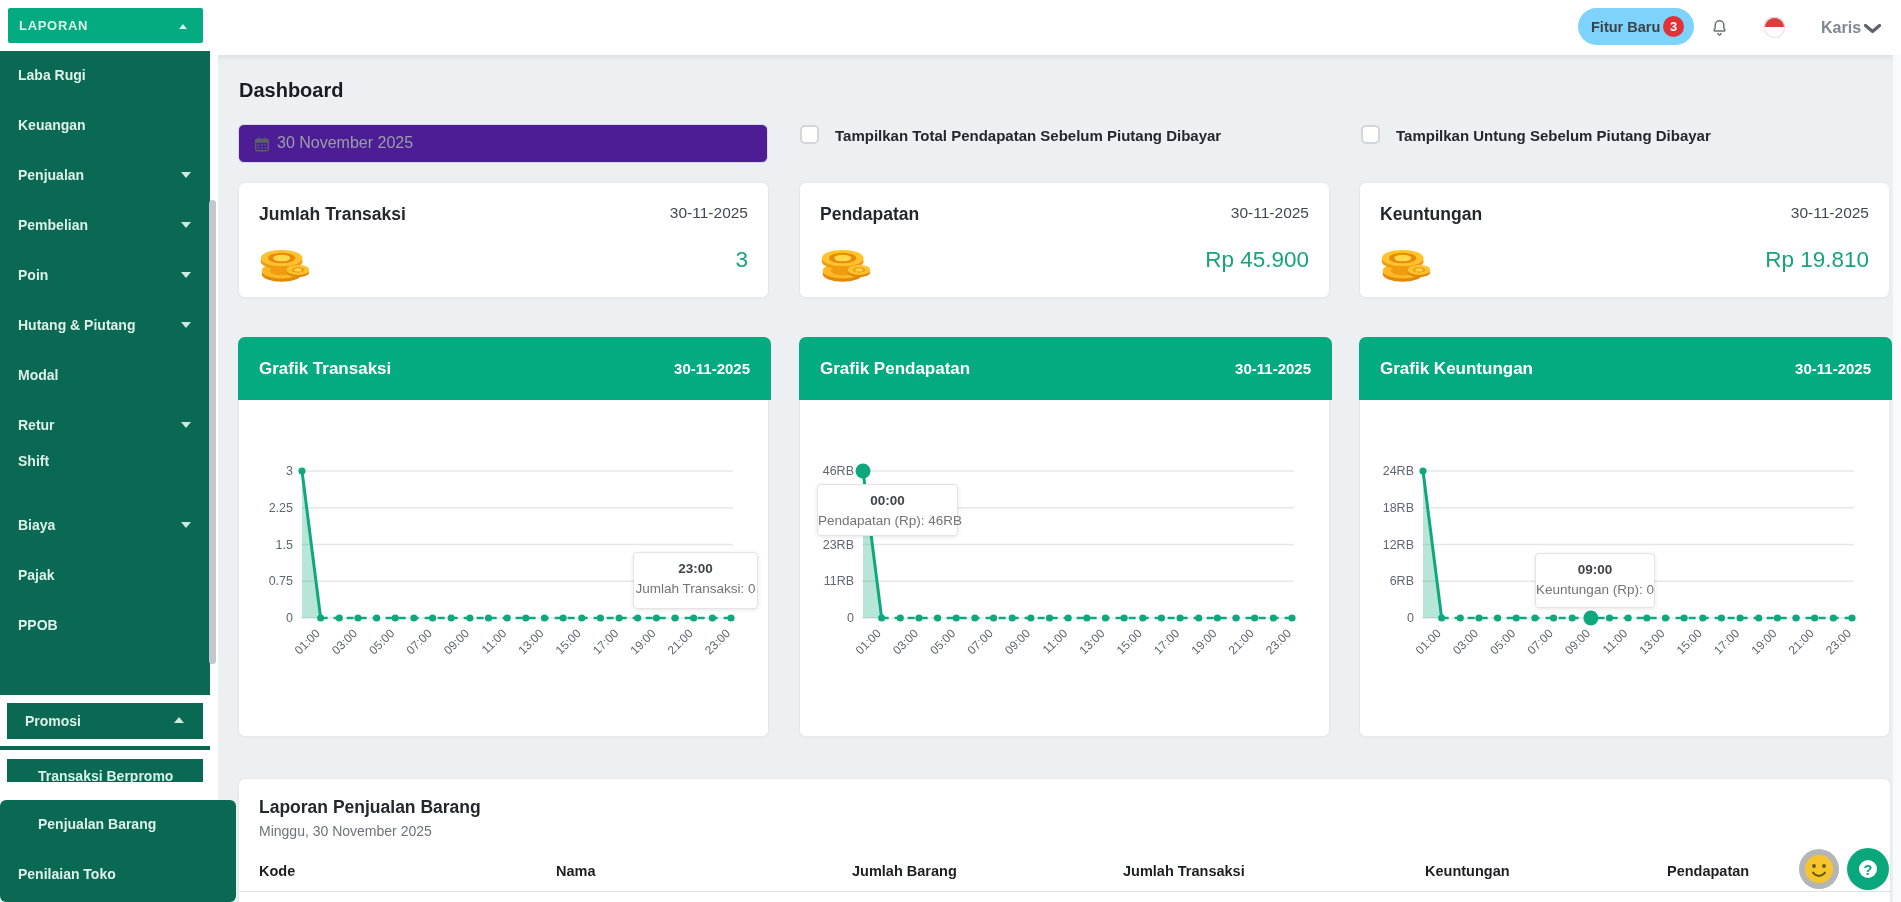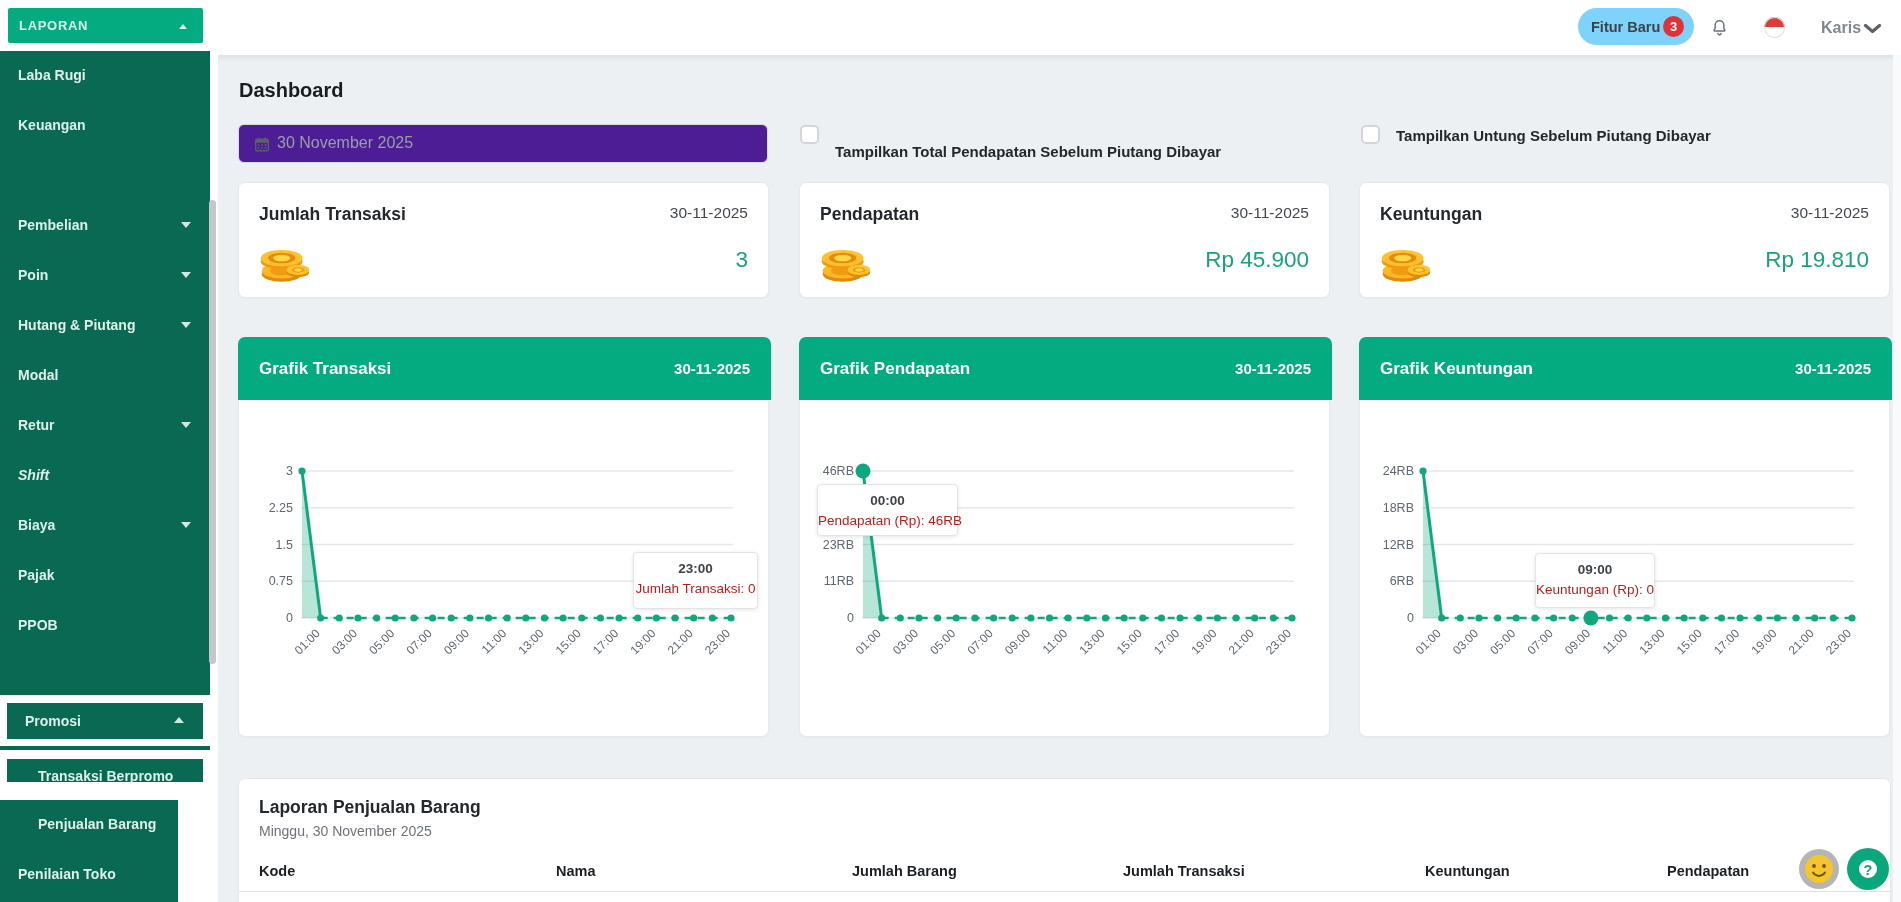--- a/index.html
+++ b/index.html
@@ -26,21 +26,21 @@
   box-shadow:0 1px 2px rgba(0,0,0,.03);}
 .stitle{position:absolute;left:20px;top:23px;font-size:17.5px;font-weight:bold;color:#23282d;line-height:1;}
 .sdate{position:absolute;right:20px;top:22px;font-size:15.5px;color:#43484e;line-height:1;}
 .sval{position:absolute;right:20px;top:64px;font-size:22.5px;color:#17a47c;}
 .chead{position:absolute;left:-1px;top:-1px;width:533px;height:63px;background:#04ab80;
   border-radius:7px 7px 0 0;color:#fff;font-size:17px;font-weight:bold;line-height:63px;padding-left:21px;}
 .cdate{position:absolute;right:21px;font-size:15px;font-weight:bold;color:#fbfefd;}
 .tooltip{position:absolute;background:#fff;border:1.5px solid #e2e4e6;border-radius:4px;
   box-shadow:0 1px 4px rgba(0,0,0,.10);text-align:center;padding-top:8px;}
 .ttt{font-size:13.5px;font-weight:bold;color:#3f444a;}
-.ttb{font-size:13.5px;color:#b91c1c;margin-top:5px;white-space:nowrap;}
+.ttb{font-size:13.5px;color:#737373;margin-top:5px;white-space:nowrap;}
 .dash{position:absolute;left:239px;top:79px;font-size:20px;font-weight:bold;color:#191c20;}
 .dinput{position:absolute;left:238px;top:124px;width:530px;height:39px;background:#4c1d95;
   border:1px solid #d8dbde;border-radius:6px;}
 .dtext{position:absolute;left:38px;top:9px;font-size:16px;color:#999fa6;}
 .cb{position:absolute;width:19px;height:19px;background:#fff;border:2px solid #d2d6da;border-radius:5px;}
 .cblab{position:absolute;font-size:15px;font-weight:bold;color:#23282d;}
 .btitle{position:absolute;left:20px;top:18px;font-size:17.5px;font-weight:bold;color:#23282d;}
 .bsub{position:absolute;left:20px;top:44px;font-size:14px;color:#6c737b;}
 .th{position:absolute;top:84px;font-size:14.5px;font-weight:bold;color:#1c2025;}
 .rsb{position:absolute;right:0;top:55px;width:8px;height:847px;background:#f8fafb;}
@@ -69,21 +69,21 @@
         <rect x="6.15" y="7.2" width="1.7" height="1.6"></rect>
         <rect x="9.6" y="7.2" width="1.7" height="1.6"></rect>
         <rect x="2.7" y="10.2" width="1.7" height="1.6"></rect>
         <rect x="6.15" y="10.2" width="1.7" height="1.6"></rect>
         <rect x="9.6" y="10.2" width="1.7" height="1.6"></rect>
       </g>
     </svg>
     <div class="dtext">30 November 2025</div>
   </div>
 <div class="cb" style="left:800px;top:125px;"></div>
-<div class="cblab" style="left:835px;top:143px;">Tampilkan Total Pendapatan Sebelum Piutang Dibayar</div>
+<div class="cblab" style="left:835px;top:127px;">Tampilkan Total Pendapatan Sebelum Piutang Dibayar</div>
 <div class="cb" style="left:1361px;top:125px;"></div>
 <div class="cblab" style="left:1396px;top:127px;">Tampilkan Untung Sebelum Piutang Dibayar</div>
 <div class="card" style="left:238px;top:182px;width:531px;height:116px;">
     <div class="stitle">Jumlah Transaksi</div>
     <div class="sdate">30-11-2025</div>
     <div style="position:absolute;left:19px;top:61px;"><svg width="51" height="40" viewBox="0 0 56 44">
         <ellipse cx="26" cy="33" rx="22" ry="8.5" fill="#e08a0b"></ellipse>
         <ellipse cx="26" cy="29.5" rx="22" ry="8.5" fill="#fdb823"></ellipse>
         <ellipse cx="26" cy="29.5" rx="13" ry="5" fill="#f09c12"></ellipse>
         <ellipse cx="26" cy="19" rx="23" ry="9" fill="#ef9b0e"></ellipse>
@@ -331,34 +331,35 @@
 <svg width="44" height="44" viewBox="0 0 44 44" style="position:absolute;left:1846px;top:847px;">
     <circle cx="22" cy="22" r="21" fill="#0aa77d"></circle>
     <circle cx="22" cy="22" r="9" fill="#ffffff"></circle>
     <text x="22" y="27.5" text-anchor="middle" font-size="14.5" font-weight="bold" fill="#0aa77d" font-family="Liberation Sans">?</text>
   </svg>
 <div class="sbwrap">
     <div class="laporan">LAPORAN<span class="caret up light"></span></div>
     <div class="sbblock" style="left:0;top:51px;width:210px;height:644px;">
       <div class="sbitem" style="top:-1px;">Laba Rugi</div>
       <div class="sbitem" style="top:49px;">Keuangan</div>
+      <div class="sbitem" style="top:99px;">Penjualan<span class="caret down"></span></div>
       <div class="sbitem" style="top:149px;">Pembelian<span class="caret down"></span></div>
       <div class="sbitem" style="top:199px;">Poin<span class="caret down"></span></div>
       <div class="sbitem" style="top:249px;">Hutang &amp; Piutang<span class="caret down"></span></div>
       <div class="sbitem" style="top:299px;">Modal</div>
       <div class="sbitem" style="top:349px;">Retur<span class="caret down"></span></div>
-      <div class="sbitem" style="top:399px;font-style:italic;">Shift</div>
+      <div class="sbitem" style="top:385px;">Shift</div>
       <div class="sbitem" style="top:449px;">Biaya<span class="caret down"></span></div>
       <div class="sbitem" style="top:499px;">Pajak</div>
       <div class="sbitem" style="top:549px;">PPOB</div>
     </div>
     <div class="sbblock" style="left:7px;top:703px;width:196px;height:36px;">
       <div class="sbitem" style="top:-7px;">Promosi<span class="caret up"></span></div>
     </div>
     <div style="position:absolute;left:0;top:746px;width:210px;height:4px;background:#0a6952;"></div>
     <div class="sbblock" style="left:7px;top:759px;width:196px;height:23px;">
       <div class="sbitem" style="top:-8px;padding-left:31px;">Transaksi Berpromo</div>
     </div>
-    <div class="sbblock" style="left:0;top:800px;width:178px;height:102px;">
+    <div class="sbblock" style="left:0;top:800px;width:236px;height:102px;border-radius:6px;">
       <div class="sbitem" style="top:-1px;padding-left:38px;">Penjualan Barang</div>
       <div class="sbitem" style="top:49px;">Penilaian Toko</div>
     </div>
     <div style="position:absolute;left:209px;top:200px;width:7px;height:464px;background:#c3c6ca;border-radius:4px;"></div>
   </div>
 </body></html>

